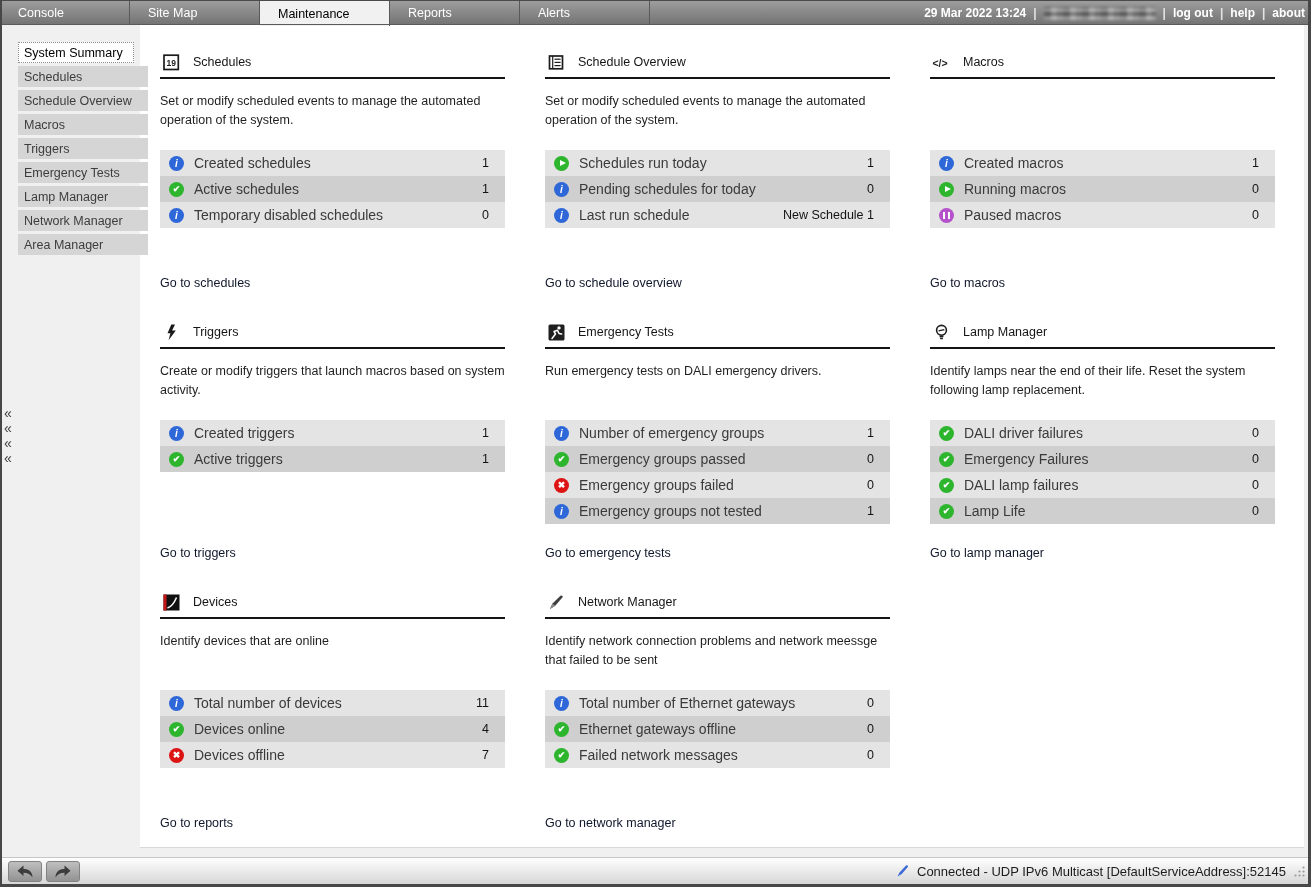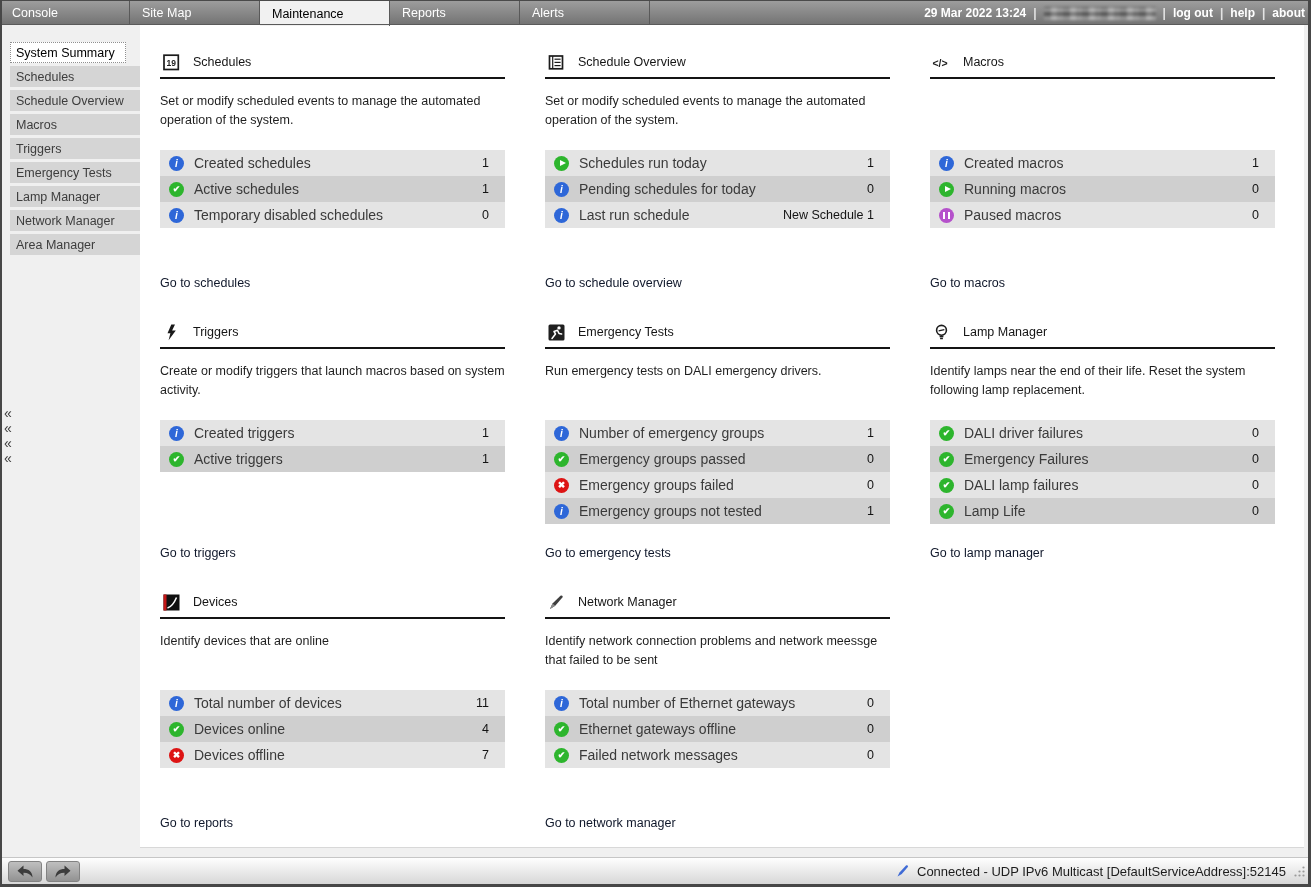--- a/index.html
+++ b/index.html
@@ -9,39 +9,39 @@
   
   .b-left{position:absolute;left:0;top:0;width:2px;height:887px;background:#474747;z-index:50;}
   .b-right{position:absolute;right:0;top:0;width:3px;height:887px;background:#474747;z-index:50;}
   .b-bottom{position:absolute;left:0;bottom:0;width:100%;height:3px;background:#474747;z-index:50;}
 
   
   #tabbar{position:absolute;left:0;top:0;width:1311px;height:24px;
     background:linear-gradient(#9d9d9d,#747474);border-top:1px solid #4a4a4a;z-index:20;}
   #tabline{position:absolute;left:0;top:24px;width:1311px;height:1px;background:#5a5a5a;z-index:20;}
   #tabs{display:flex;height:24px;}
-  .tab{width:130px;height:24px;display:flex;align-items:center;padding-left:12px;
+  .tab{width:130px;height:24px;display:flex;align-items:center;padding-left:18px;
     color:#fff;font-size:12.5px;border-right:1px solid #595959;cursor:pointer;}
   .tab.active{background:#f1f1f1;color:#000;height:25px;position:relative;z-index:25;}
   #topbar-right{position:absolute;right:6px;top:0;height:24px;display:flex;align-items:center;
     color:#fff;font-size:12px;z-index:26;font-weight:bold;}
   #topbar-right .sep{margin:0 7px;color:#e3e3e3;}
   #user-blur{width:112px;height:13px;border-radius:1px;
     background:repeating-linear-gradient(90deg,#6e6e6e 0 7px,#9d9d9d 7px 13px,#828282 13px 19px),
     repeating-linear-gradient(0deg,rgba(255,255,255,.25) 0 4px,rgba(0,0,0,.22) 4px 8px);
     background-blend-mode:overlay;filter:blur(1.6px);}
   .toplink{cursor:pointer;}
 
   
   #splitter{position:absolute;left:2px;top:24px;width:12px;height:824px;display:flex;
     flex-direction:column;justify-content:center;align-items:center;cursor:pointer;z-index:5;}
   #splitter span{color:#3e3e3e;font-size:14px;line-height:15px;}
 
   
-  #sidebar{position:absolute;left:10px;top:42px;width:128px;z-index:4;}
+  #sidebar{position:absolute;left:18px;top:42px;width:128px;z-index:4;}
   .side-item{height:21px;margin-bottom:3px;background:#d5d5d5;color:#3d3d3d;font-size:12.5px;
     display:flex;align-items:center;padding-left:6px;cursor:pointer;width:130px;}
   .side-item.selected{background:#fff;color:#000;outline:1px dotted #8f8f8f;outline-offset:-1px;width:116px;}
 
   
   #panel{position:absolute;left:140px;top:25px;width:1164px;height:823px;background:#fff;
     border-bottom:1px solid #d8d8d8;}
   #grid{position:absolute;left:20px;top:23px;display:grid;
     grid-template-columns:repeat(3,345px);column-gap:40px;grid-auto-rows:270px;}
 

